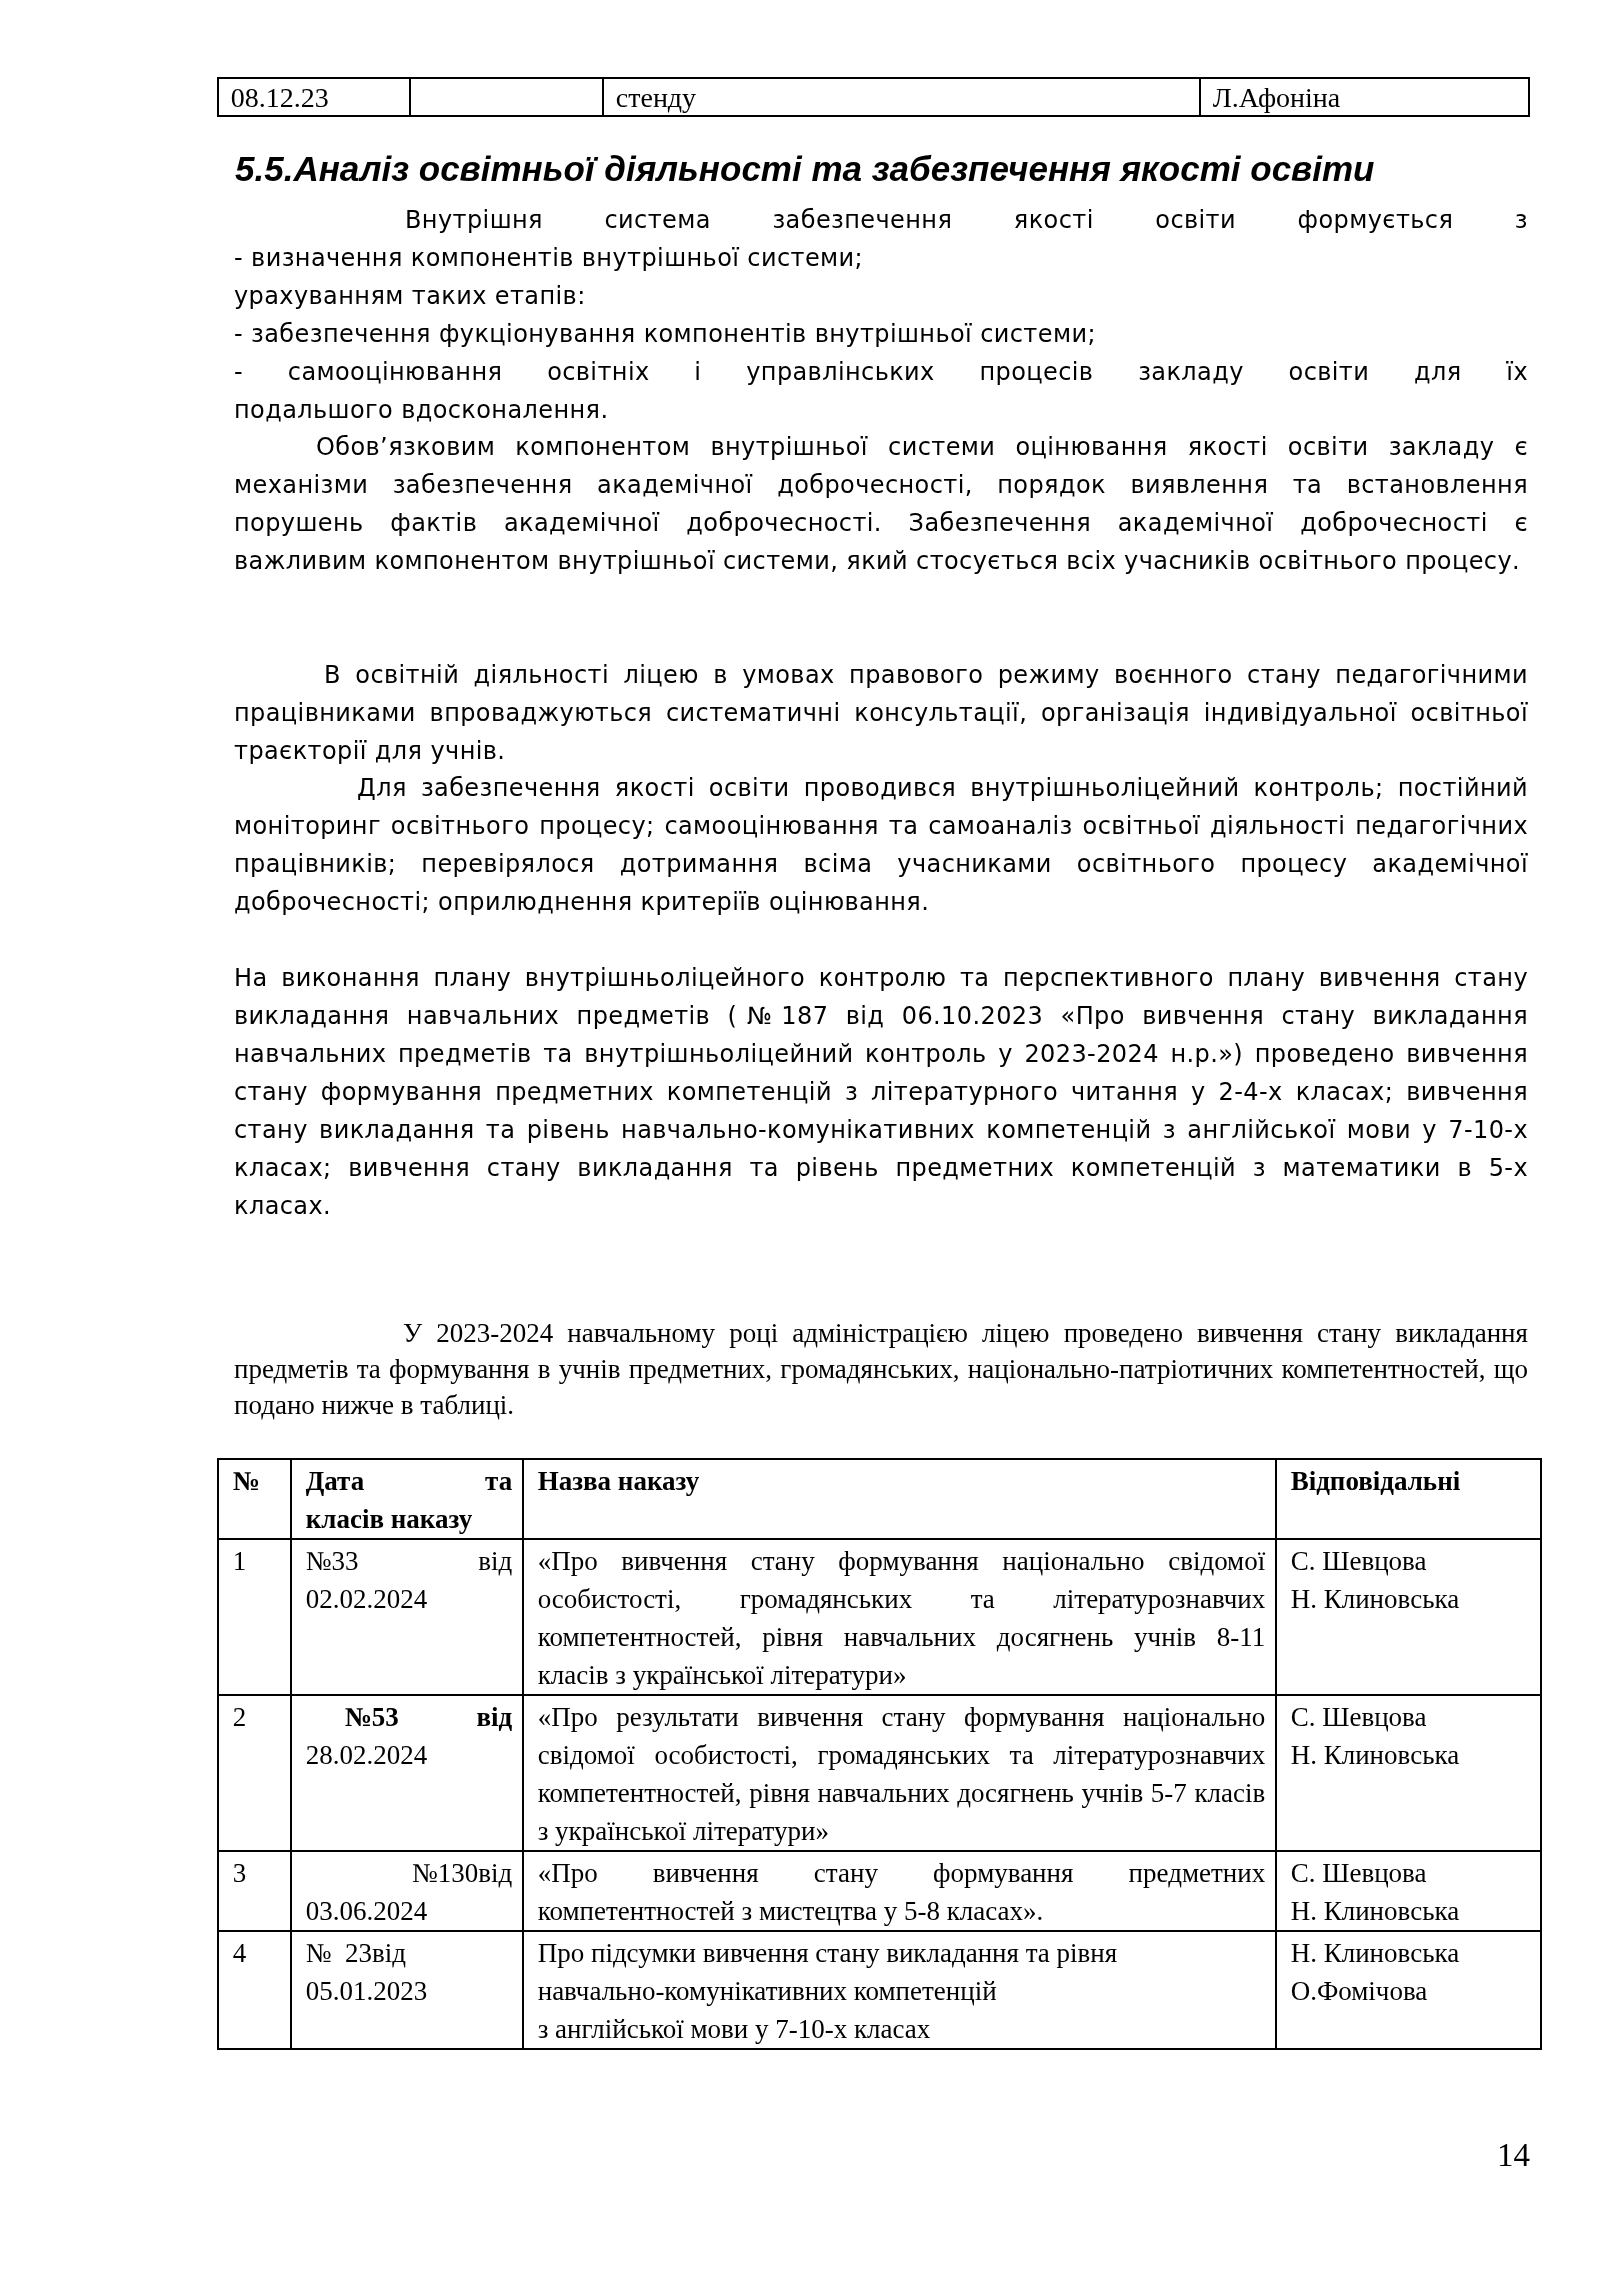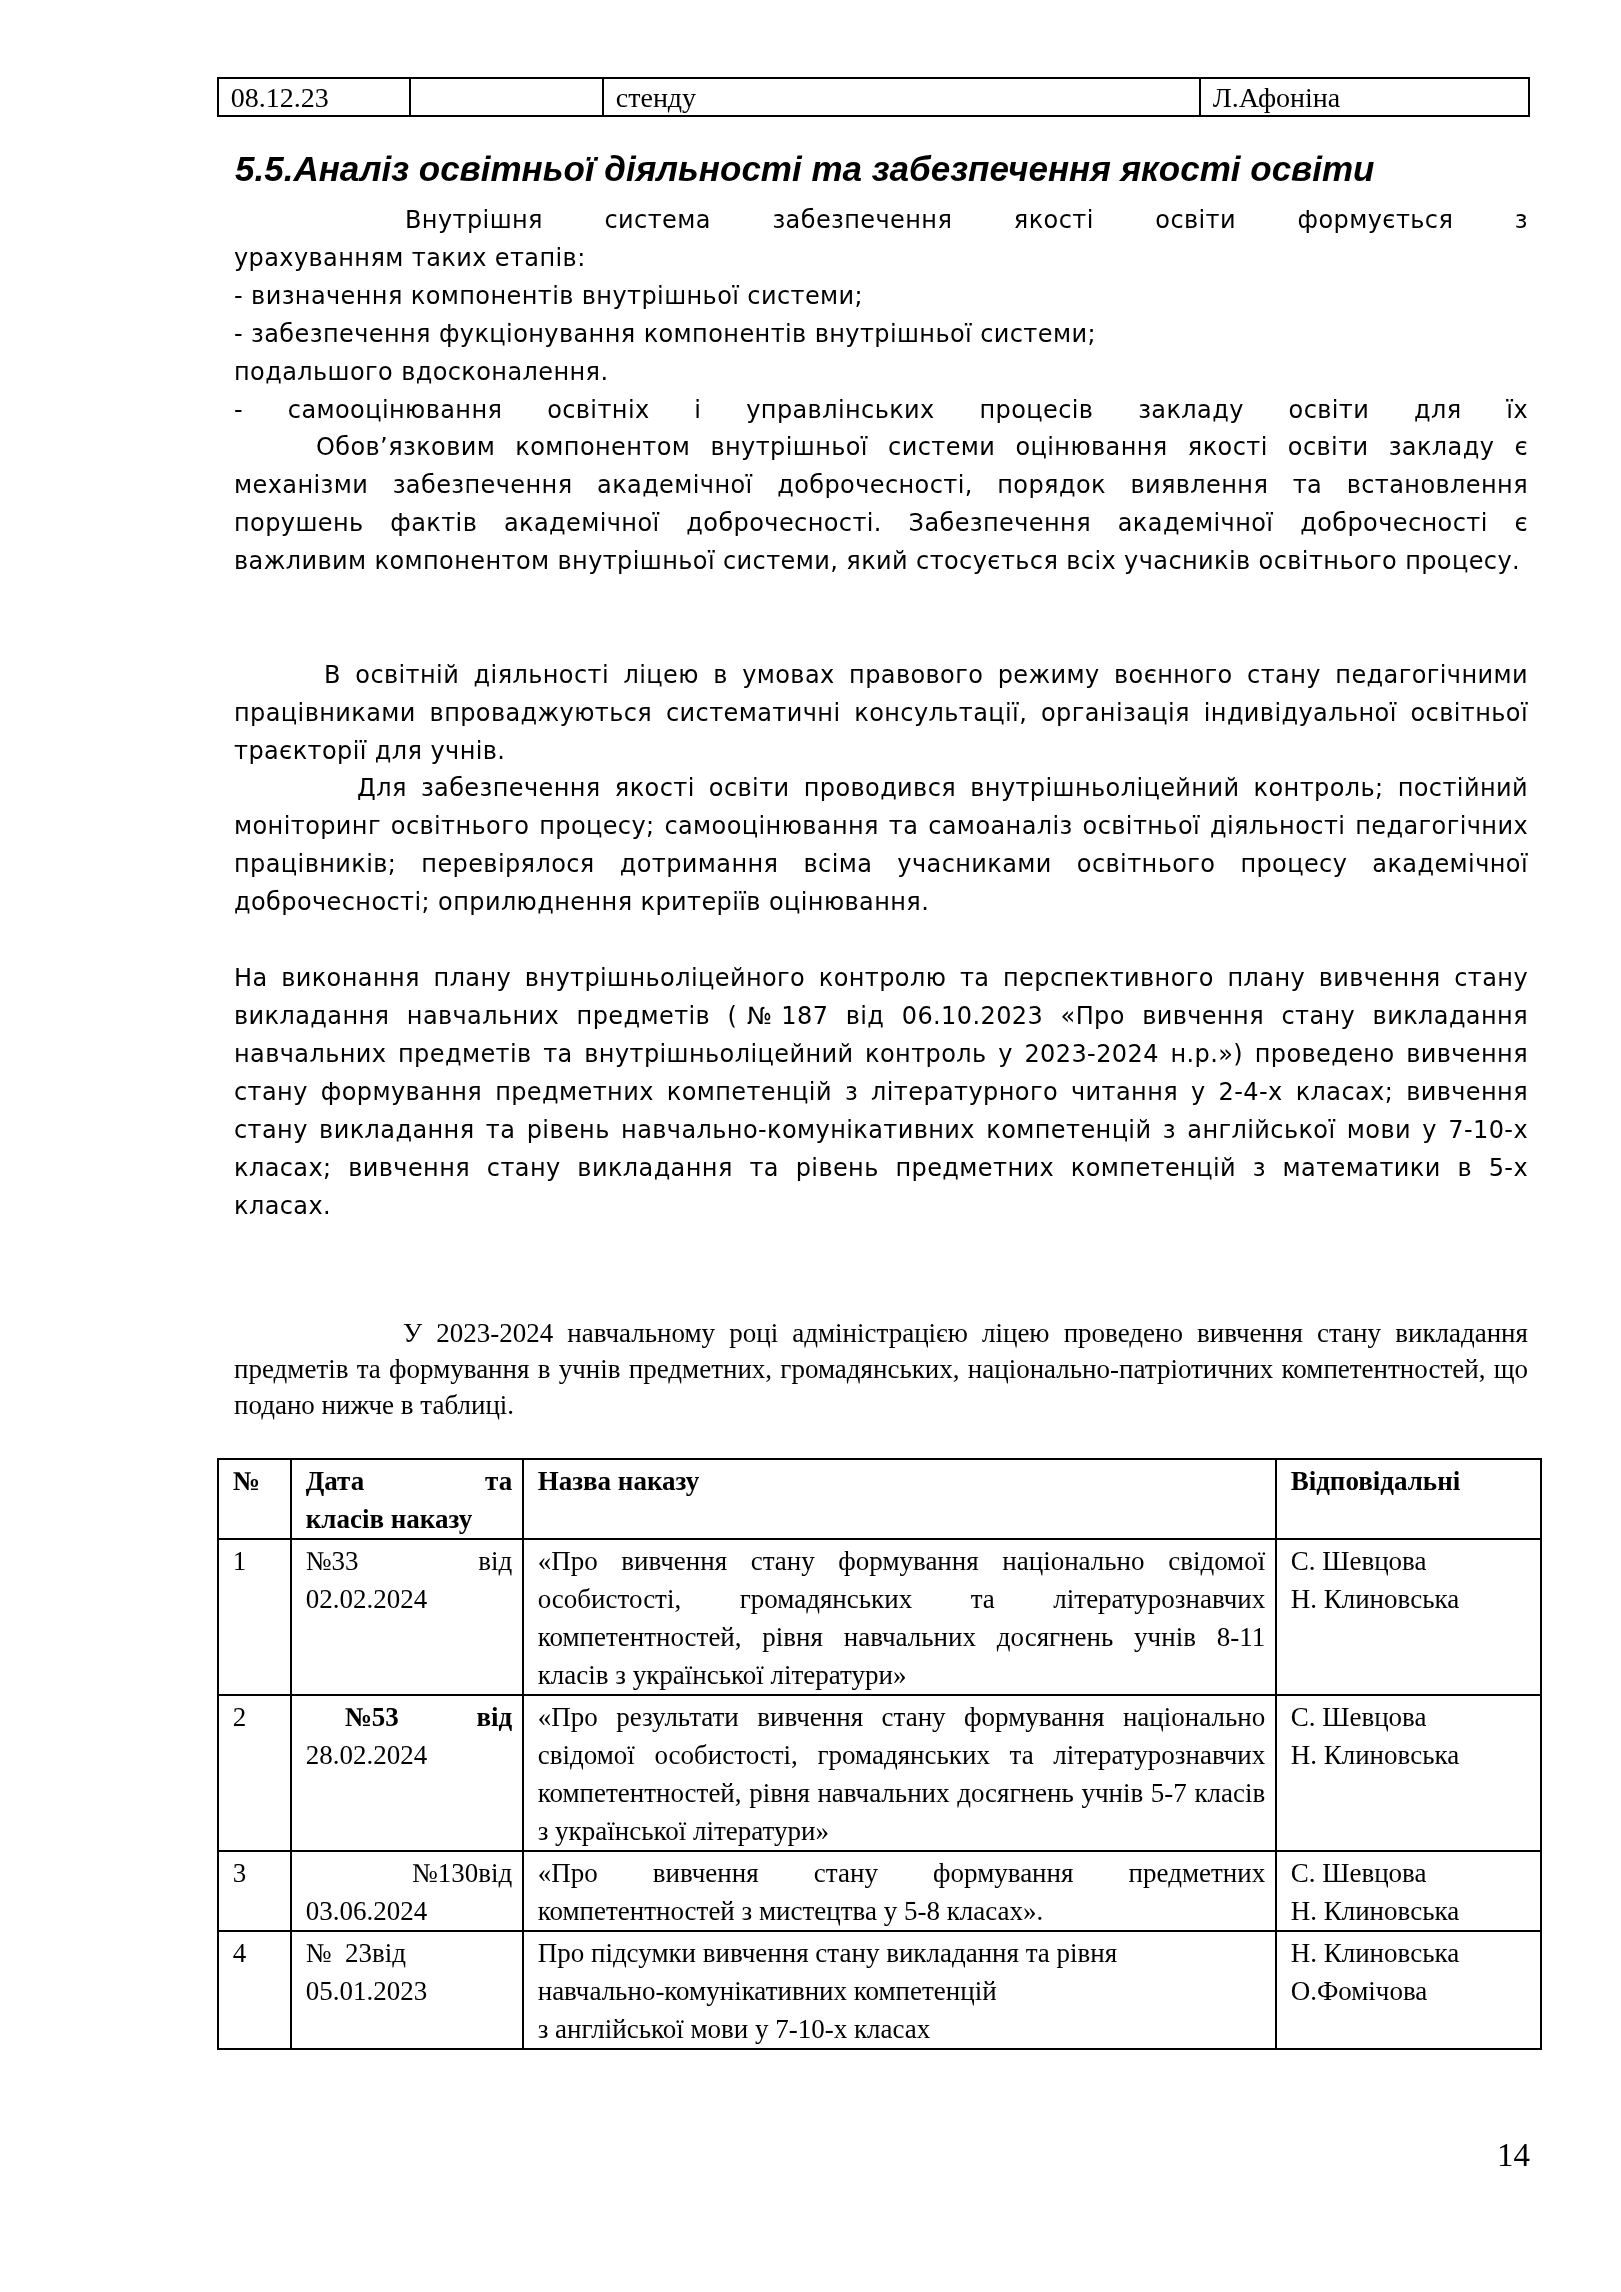--- a/index.html
+++ b/index.html
@@ -68,25 +68,25 @@
     <td>стенду</td>
     <td>Л.Афоніна</td>
   </tr>
 </tbody>
   </table>
 
 <h2 class="heading">5.5.Аналіз освітньої діяльності  та забезпечення якості освіти</h2>
 
 <div class="sans-block" style="top:201px;">
   <span class="line jl" style="padding-left:171px;">Внутрішня система забезпечення якості освіти формується з</span>
+  <span class="line">- визначення компонентів внутрішньої системи;</span>
   <span class="line">урахуванням таких етапів:</span>
-  <span class="line">- визначення компонентів внутрішньої системи;</span>
   <span class="line">- забезпечення фукціонування компонентів внутрішньої системи;</span>
+  <span class="line jl">- самооцінювання освітніх і управлінських процесів закладу освіти для їх</span>
   <span class="line">подальшого вдосконалення.</span>
-  <span class="line jl">- самооцінювання освітніх і управлінських процесів закладу освіти для їх</span>
 </div>
 
 <div class="sans-block" style="top:428px;">
   <p style="text-indent:82px;">Обов’язковим компонентом внутрішньої системи оцінювання якості освіти закладу є механізми забезпечення академічної доброчесності, порядок виявлення та встановлення порушень фактів академічної доброчесності. Забезпечення академічної доброчесності є важливим компонентом внутрішньої системи, який стосується всіх учасників освітнього процесу.</p>
 </div>
 
 <div class="sans-block" style="top:656px;">
   <p style="text-indent:90px;">В освітній діяльності ліцею в умовах правового режиму воєнного стану педагогічними працівниками впроваджуються  систематичні консультації, організація індивідуальної освітньої траєкторії для учнів.</p>
 </div>
 

